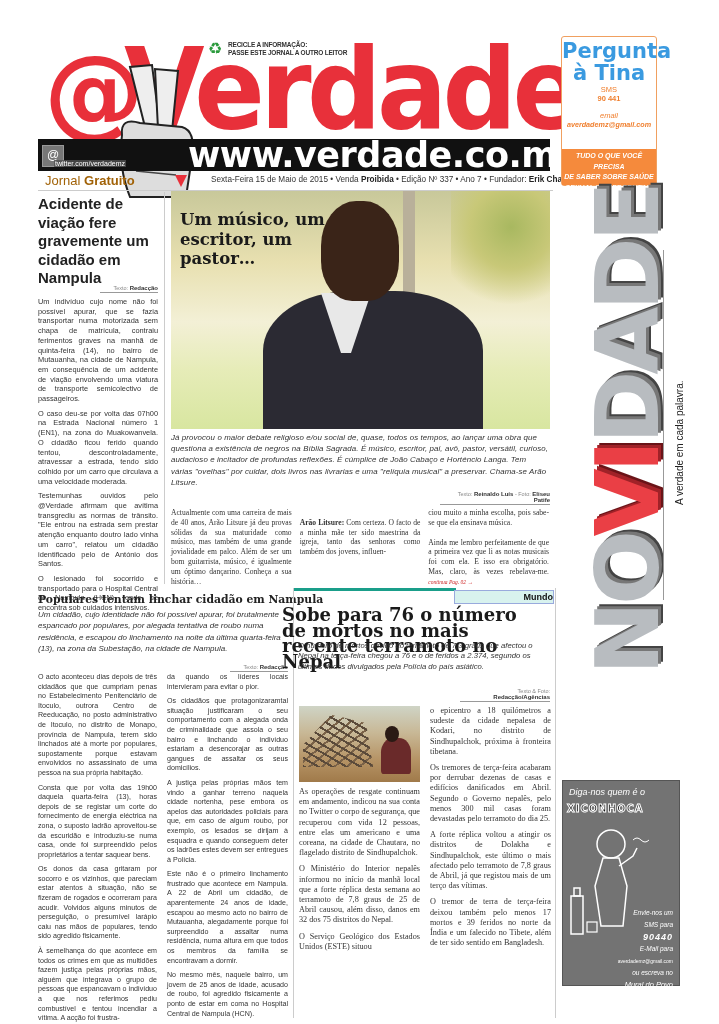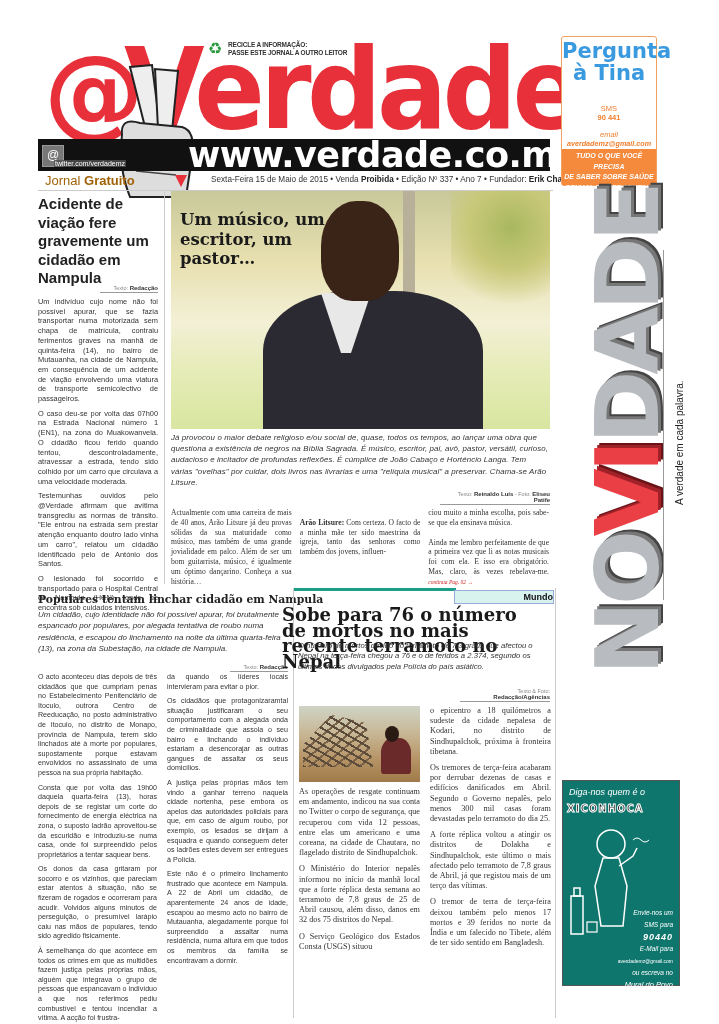--- a/index.html
+++ b/index.html
@@ -21,21 +21,21 @@
   .jornal { position: absolute; left: 7px; top: 138px; font-size: 13px; color: #a16207; }
   .jornal b { font-weight: bold; }
   .tri-mark { position: absolute; left: 137px; top: 140px; width: 0; height: 0; border-left: 6px solid transparent; border-right: 6px solid transparent; border-top: 12px solid #e8303a; }
   .dateline { position: absolute; left: 173px; top: 140px; font-size: 8.2px; color: #333; white-space: nowrap; }
   .dateline b { font-weight: bold; color: #222; }
   .head-rule { position: absolute; left: 38px; top: 190px; width: 515px; height: 1px; background: #ccc; }
 
   
   .tina { position: absolute; left: 561px; top: 36px; width: 96px; height: 150px; border: 1px solid #f0a060; border-radius: 3px; background: #fff; text-align: center; }
   .tina-title { font-family: "DejaVu Sans", sans-serif; font-weight: bold; color: #3a9ae0; font-size: 21px; line-height: 22px; margin-top: 3px; }
-  .tina-sms-l { font-size: 7.5px; color: #f08030; margin-top: 20px; }
+  .tina-sms-l { font-size: 7.5px; color: #f08030; margin-top: 1px; }
   .tina-sms { font-size: 7.5px; color: #f08030; font-weight: bold; }
   .tina-email-l { font-size: 7.5px; color: #f08030; font-style: italic; margin-top: 8px; }
   .tina-email { font-size: 7.2px; color: #f08030; font-weight: bold; font-style: italic; }
   .tina-band { position: absolute; left: 0; bottom: 0; width: 100%; height: 36px; background: #f58a3c; color: #fff; font-size: 7px; font-weight: bold; font-style: italic; line-height: 10.5px; padding-top: 2px; }
 
   
   .col-rule { position: absolute; background: #ccc; width: 1px; }
   .h-acidente { position: absolute; left: 38px; top: 195px; width: 120px; font-size: 15px; font-weight: bold; line-height: 18.5px; color: #222; }
   .credit { position: absolute; font-size: 5.5px; color: #888; text-align: right; border-bottom: 1px solid #999; padding-bottom: 1px; }
   .credit b { color: #333; font-weight: bold; font-size: 6px; }
@@ -75,21 +75,21 @@
 
   
   .novidade { position: absolute; left: 568px; top: 250px; width: 120px; height: 360px; }
   .nov-letters { position: absolute; left: 60px; top: 180px; transform: translate(-50%,-50%) rotate(-90deg); font-family: "DejaVu Sans", sans-serif; font-weight: bold; font-size: 88px; letter-spacing: -4px; white-space: nowrap; line-height: 1; }
   .nov-grey { color: #b8bcc0; text-shadow: 3px 3px 0 #777, 5px 5px 0 #444; }
   .nov-red { color: #ea3f45; text-shadow: 3px 3px 0 #a02228, 5px 5px 0 #6a1418; }
   .nov-rule { position: absolute; left: 663px; top: 250px; width: 1px; height: 350px; background: #999; }
   .nov-slogan { position: absolute; left: 674px; top: 505px; transform: rotate(-90deg); transform-origin: left top; font-size: 10px; color: #222; white-space: nowrap; }
 
   
-  .xico { position: absolute; left: 562px; top: 780px; width: 118px; height: 206px; background: #0f766e; color: #fff; border: 1px solid #555; }
+  .xico { position: absolute; left: 562px; top: 780px; width: 118px; height: 206px; background: #737373; color: #fff; border: 1px solid #555; }
   .xico-1 { position: absolute; left: 6px; top: 6px; font-size: 9px; font-style: italic; }
   .xico-2 { position: absolute; left: 4px; top: 22px; font-family: "DejaVu Sans", sans-serif; font-weight: bold; font-size: 10px; letter-spacing: 1px; color: #141414; -webkit-text-stroke: 1px #fff; }
   .xico-figure { position: absolute; left: 4px; top: 45px; width: 84px; height: 120px; }
   .xico-info { position: absolute; right: 6px; top: 126px; text-align: right; font-size: 6.5px; font-style: italic; line-height: 12px; }
   .xico-num { font-size: 9px; font-weight: bold; letter-spacing: 1px; }
   .xico-mail { font-size: 5px; font-style: normal; }
   .xico-mural { font-size: 7.5px; }
 </style>
 </head>
 <body>
@@ -205,41 +205,42 @@
   <p>O acto aconteceu dias depois de três cidadãos que que cumpriam penas no Estabelecimento Penitenciário de Itoculo, outrora Centro de Reeducação, no posto administrativo de Itoculo, no distrito de Monapo, província de Nampula, terem sido linchados até à morte por populares, supostamente porque estavam envolvidos no assassinato de uma pessoa na sua própria habitação.</p>
   <p>Consta que por volta das 19h00 daquela quarta-feira (13), horas depois de se registar um corte do fornecimento de energia eléctrica na zona, o suposto ladrão aproveitou-se da escuridão e introduziu-se numa casa, onde foi surpreendido pelos proprietários a tentar saquear bens.</p>
   <p>Os donos da casa gritaram por socorro e os vizinhos, que pareciam estar atentos à situação, não se fizeram de rogados e ocorreram para acudir. Volvidos alguns minutos de perseguição, o presumível larápio caiu nas mãos de populares, tendo sido agredido fisicamente.</p>
   <p>À semelhança do que acontece em todos os crimes em que as multidões fazem justiça pelas próprias mãos, alguém que integrava o grupo de pessoas que espancavam o indivíduo a que nos referimos pediu combustível e tentou incendiar a vítima. A acção foi frustra-</p>
 </div>
 <div class="body-sans" style="left:167px;top:673px;width:121px;font-size:7.1px;line-height:9.6px;">
   <p>da quando os líderes locais intervieram para evitar o pior.</p>
   <p>Os cidadãos que protagonizaramtal situação justificaram o seu comportamento com a alegada onda de criminalidade que assola o seu bairro e linchando o indivíduo estariam a desencorajar as outras gangues de assaltar os seus domicílios.</p>
   <p>A justiça pelas próprias mãos tem vindo a ganhar terreno naquela cidade nortenha, pese embora os apelos das autoridades policiais para que, em caso de algum roubo, por exemplo, os lesados se dirijam à esquadra e quando conseguem deter os ladrões estes devem ser entregues à Polícia.</p>
   <p>Este não é o primeiro linchamento frustrado que acontece em Nampula. A 22 de Abril um cidadão, de aparentemente 24 anos de idade, escapou ao mesmo acto no bairro de Mutauanha, alegadamente porque foi surpreendido a assaltar numa residência, numa altura em que todos os membros da família se encontravam a dormir.</p>
+  <p>No mesmo mês, naquele bairro, um jovem de 25 anos de idade, acusado de roubo, foi agredido fisicamente a ponto de estar em coma no Hospital Central de Nampula (HCN).</p>
 </div>
 
 <div class="col-rule" style="left:293px;top:588px;height:430px;"></div>
 <div class="col-rule" style="left:555px;top:588px;height:430px;"></div>
 <div class="teal-bar"></div>
 <div class="mundo-tag">Mundo</div>
 <h2 class="h-nepal">Sobe para 76 o número de mortos no mais recente terramoto no Nepal</h2>
 <p class="nepal-lead">O número de mortos devido ao terramoto de 7,3 graus que afectou o Nepal na terça-feira chegou a 76 e o de feridos a 2.374, segundo os últimos dados divulgados pela Polícia do país asiático.</p>
 <div class="credit" style="left:460px;top:688px;width:90px;">
   <span>Texto &amp; Foto:</span>
   <b>Redacção/Agências</b>
 </div>
 <div class="photo-nepal">
   <div class="rubble"></div>
   <div class="person"></div>
   <div class="person-head"></div>
 </div>
 <div class="body-serif" style="left:299px;top:787px;width:121px;">
   <p>As operações de resgate continuam em andamento, indicou na sua conta no Twitter o corpo de segurança, que recuperou com vida 12 pessoas, entre elas um americano e uma coreana, na cidade de Chautara, no flagelado distrito de Sindhupalchok.</p>
   <p>O Ministério do Interior nepalês informou no início da manhã local que a forte réplica desta semana ao terramoto de 7,8 graus de 25 de Abril causou, além disso, danos em 32 dos 75 distritos do Nepal.</p>
-  <p>O Serviço Geológico dos Estados Consta (USGS) situou</p>
+  <p>O Serviço Geológico dos Estados Unidos (ESTE) situou</p>
 </div>
 <div class="body-serif" style="left:430px;top:706px;width:121px;">
   <p>o epicentro a 18 quilómetros a sudeste da cidade nepalesa de Kodari, no distrito de Sindhupalchok, próxima à fronteira tibetana.</p>
   <p>Os tremores de terça-feira acabaram por derrubar dezenas de casas e edifícios danificados em Abril. Segundo o Governo nepalês, pelo menos 300 mil casas foram devastadas pelo terramoto do dia 25.</p>
   <p>A forte réplica voltou a atingir os distritos de Dolakha e Sindhupalchok, este último o mais afectado pelo terramoto de 7,8 graus de Abril, já que registou mais de um terço das vítimas.</p>
   <p>O tremor de terra de terça-feira deixou também pelo menos 17 mortos e 39 feridos no norte da Índia e um falecido no Tibete, além de ter sido sentido em Bangladesh.</p>
 </div>
 
 <div class="novidade">
   <div class="nov-letters">

